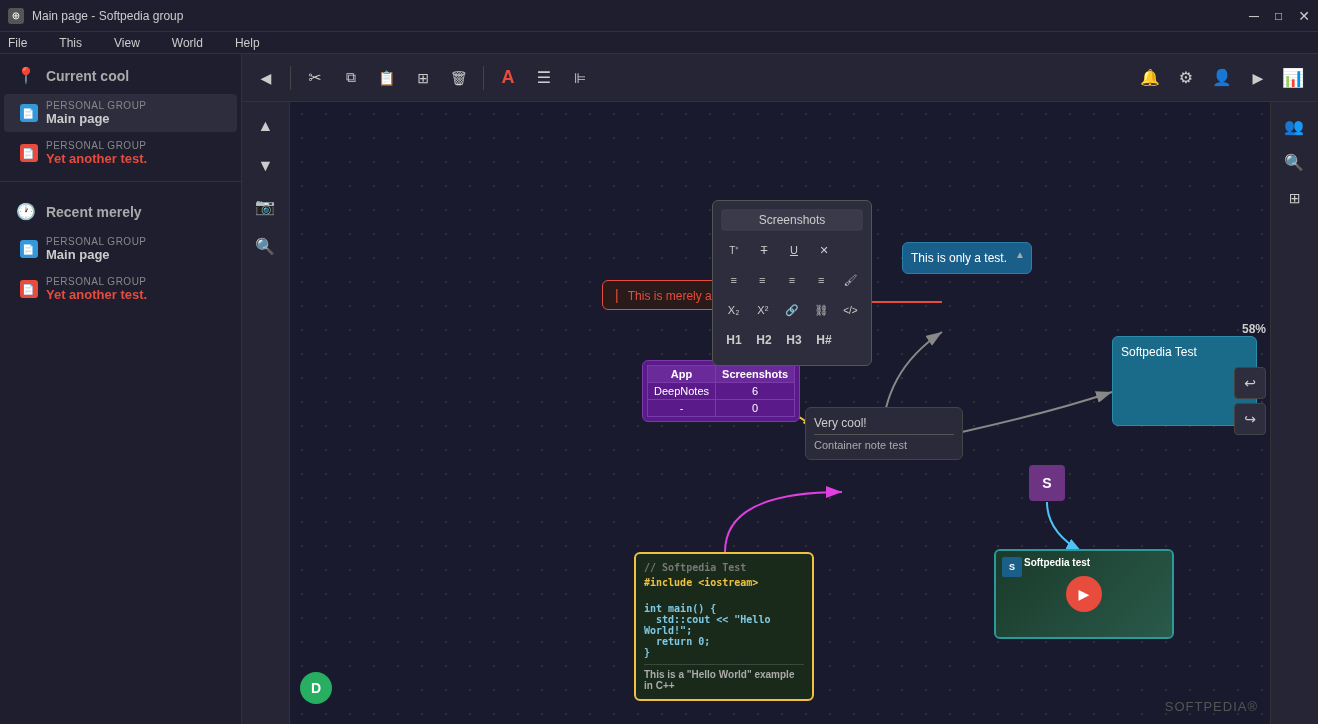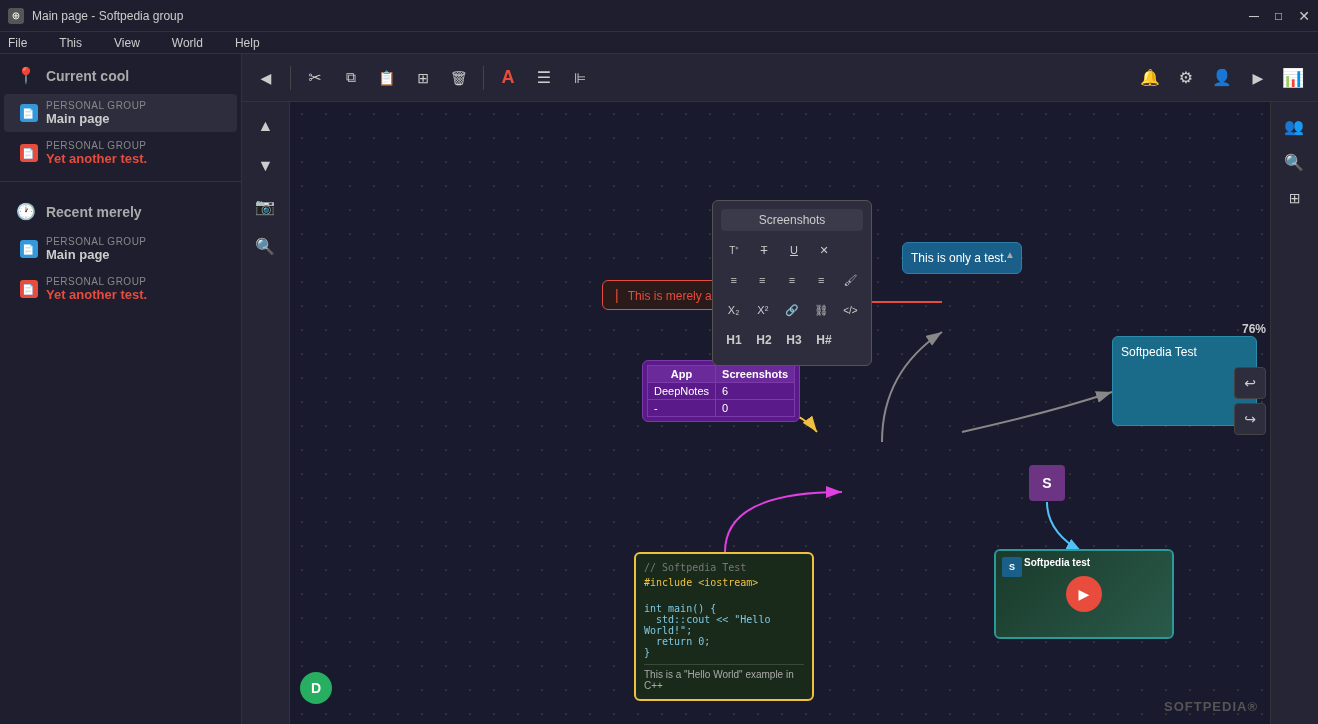--- a/index.html
+++ b/index.html
@@ -237,33 +237,35 @@
       width: 130px;
       font-size: 11px;
     }
     .node-code {
       background: #1a2a1a;
       border: 2px solid #f0c040;
       color: #7ec8e3;
       width: 180px;
       font-size: 10px;
       font-family: monospace;
+      font-weight: bold;
     }
     .node-video {
       background: #1a5a5a;
       border: 2px solid #2a9a9a;
       width: 180px;
       height: 90px;
       overflow: hidden;
     }
     .node-table {
       background: #5a1a8a;
       border: 1px solid #7a3aaa;
       color: #fff;
       font-size: 11px;
+      text-align: center;
     }
 
     
     #arrows-svg {
       position: absolute;
       top: 0;
       left: 0;
       width: 100%;
       height: 100%;
       pointer-events: none;
@@ -348,21 +350,21 @@
       font-size: 14px;
     }
 
     
     .softpedia-watermark {
       position: absolute;
       bottom: 10px;
       right: 60px;
       color: #555;
       font-size: 13px;
-      font-weight: bold;
+      font-weight: normal;
       letter-spacing: 1px;
     }
 
     table.node-table-inner { border-collapse: collapse; }
     table.node-table-inner td { 
       border: 1px solid #7a3aaa; 
       padding: 2px 6px; 
       font-size: 11px;
       min-width: 40px;
     }
@@ -609,29 +611,35 @@
         </div>
 
         <div class="popup-row">
           <button class="popup-btn" style="font-weight:bold;font-size:12px;">H1</button>
           <button class="popup-btn" style="font-weight:bold;font-size:12px;">H2</button>
           <button class="popup-btn" style="font-weight:bold;font-size:12px;">H3</button>
           <button class="popup-btn" style="font-weight:bold;font-size:12px;">H#</button>
         </div>
       </div>
 
-      <div class="canvas-node node-blue" style="left:660px;top:140px;position:absolute;padding:8px;width:120px;">
+      <div class="canvas-node node-blue" style="left:660px;top:140px;position:absolute;padding:8px;width:130px;">
         <div style="font-size:12px;color:#fff;">This is only a test.</div>
         <button class="node-collapse-btn">▲</button>
       </div>
 
       <div class="canvas-node node-teal" style="left:870px;top:234px;position:absolute;padding:8px;width:145px;height:90px;">
         <div style="font-size:12px;color:#fff;">Softpedia Test</div>
       </div>
 
+      <div class="canvas-node node-dark" style="left:563px;top:305px;position:absolute;padding:8px;width:158px;">
+        <div style="font-size:12px;color:#ccc;">Very cool!</div>
+        <div style="margin-top:4px;border-top:1px solid #555;padding-top:4px;">
+          <div style="font-size:11px;color:#aaa;">Container note test</div>
+        </div>
+      </div>
 
       <div class="canvas-node node-red-text" style="left:360px;top:178px;position:absolute;">
         <span style="margin-right:6px;font-size:14px;color:#e74c3c;">|</span>
         <span>This is merely a test.</span>
       </div>
 
       <div style="position:absolute;left:787px;top:363px;">
         <div class="node-purple-letter">
           <span>S</span>
         </div>
@@ -695,21 +703,21 @@
       </div>
 
       <div class="canvas-node node-bullet" style="left:1075px;top:588px;position:absolute;padding:8px;">
         
         
         
         
       </div>
 
       <div class="zoom-indicator">
-        <span>76%</span>
+        <span>58%</span>
       </div>
 
       <div class="undo-redo">
         <div class="ur-btn">↩</div>
         <div class="ur-btn">↪</div>
       </div>
 
       <div style="position:absolute;right:0;top:0;width:48px;background:#252535;border-left:1px solid #333;height:100%;display:flex;flex-direction:column;align-items:center;padding-top:8px;gap:4px;">
         <button class="toolbar-btn" style="font-size:16px;">👥</button>
         <button class="toolbar-btn" style="font-size:16px;">🔍</button>

